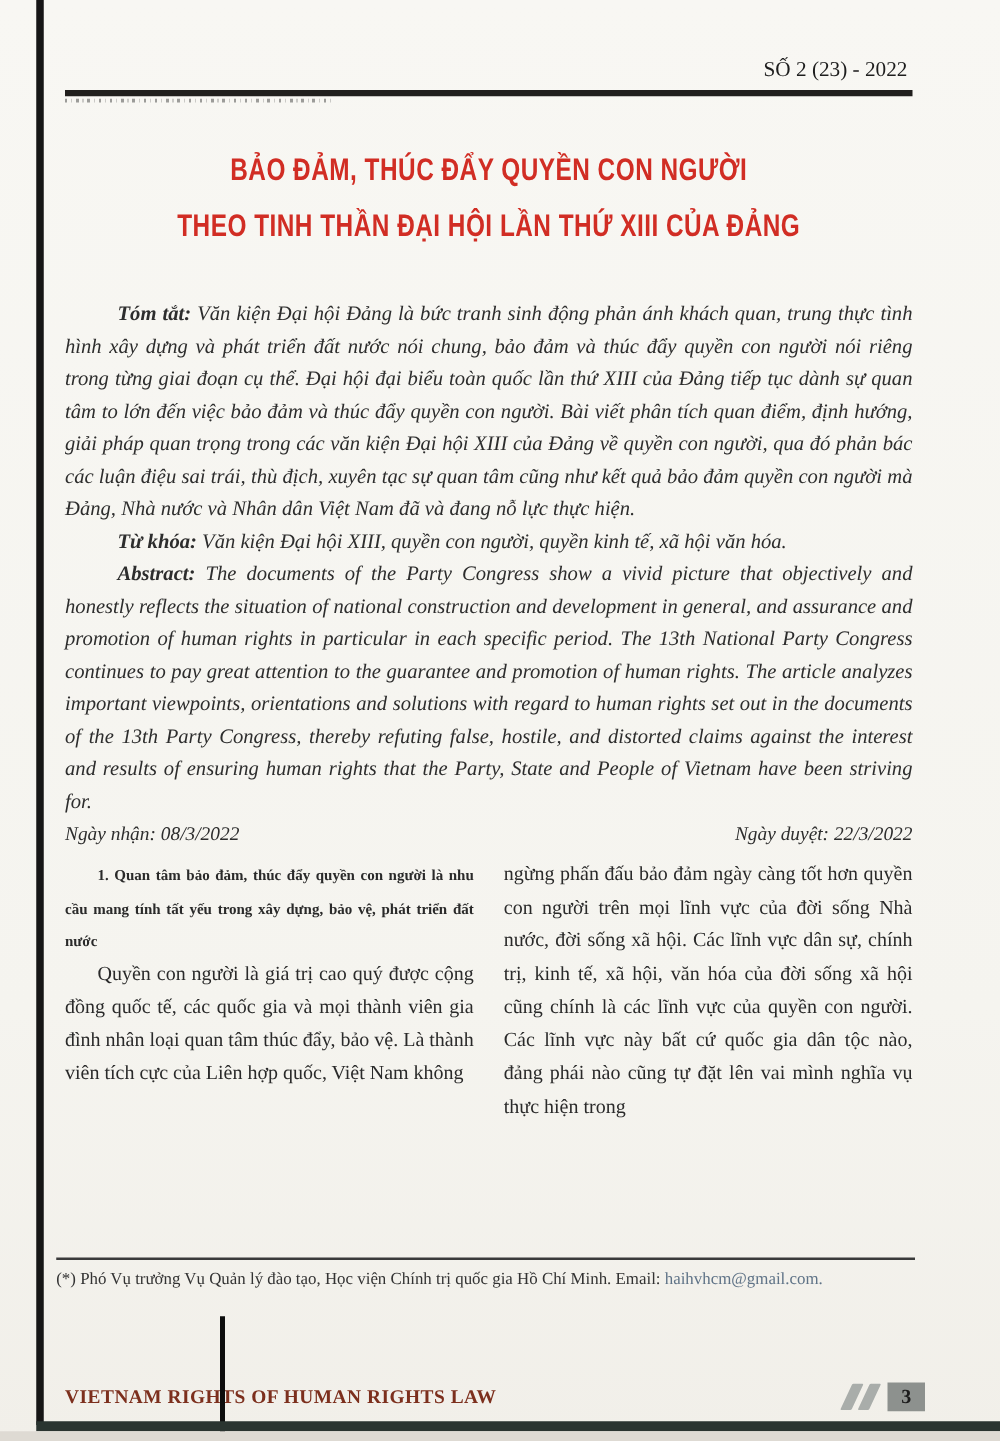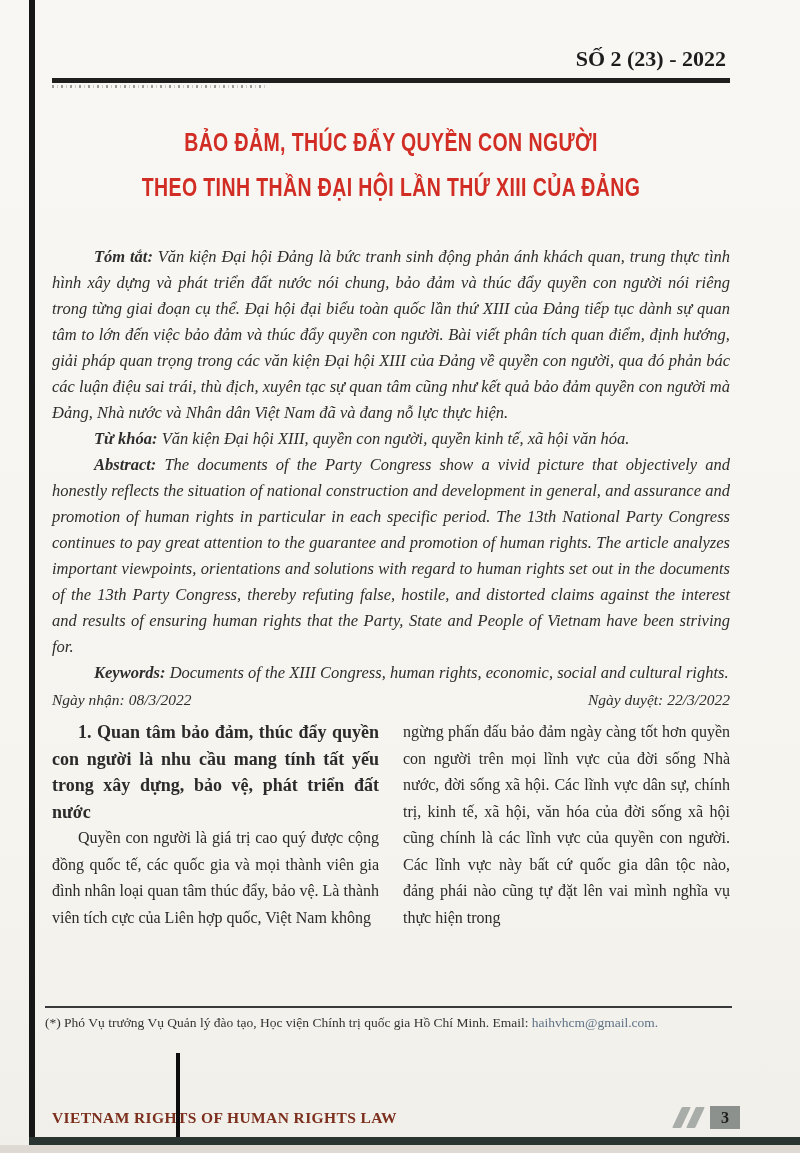--- a/index.html
+++ b/index.html
@@ -15,41 +15,41 @@
     color:#2b2b2b;
   }
   
   .scan-edge-left { position:absolute; left:29px; top:0; width:6px; height:1140px; background:#161616; }
   .scan-artifact-line { position:absolute; left:176px; top:1053px; width:4px; height:94px; background:#0d0d0d; }
   .page-bottom-band { position:absolute; left:29px; right:0; top:1137px; height:8px; background:#2a3430; }
   .page-bottom-strip { position:absolute; left:0; right:0; top:1145px; height:8px; background:#dedad3; }
 
   .content { position:absolute; top:46px; left:52px; width:678px; }
 
-  .issue { text-align:right; font-weight:bold; font-size:22px; color:#1d1d1d; padding-right:4px; }
+  .issue { text-align:right; font-weight:normal; font-size:17px; color:#1d1d1d; padding-right:4px; }
   .header-rule { margin-top:6px; height:5px; background:#211f1d; }
   .rule-noise { width:215px; height:3px; margin-top:2px; opacity:.6;
     background:repeating-linear-gradient(90deg, rgba(30,30,30,.7) 0 2px, transparent 2px 5px, rgba(30,30,30,.35) 5px 6px, transparent 6px 9px); }
 
   .title { margin-top:32px; color:#d12d24; font-family:Liberation Sans, sans-serif; font-weight:bold; font-size:25px; }
   .title-line { position:relative; left:50%; width:max-content; white-space:nowrap;
     transform:translateX(-50%) scaleX(0.78); line-height:45px; letter-spacing:.5px; }
 
   .author { margin-top:14px; text-align:center; font-weight:bold; font-size:16.5px; color:#222; }
 
   .abstract-block { margin-top:34px; font-size:16.5px; line-height:26px; text-align:justify; color:#2d2d2d; }
   .abstract-block p { margin:0; text-indent:42px; font-style:italic; }
   .lbl { font-weight:bold; }
 
   .dates-row { display:flex; justify-content:space-between; margin-top:1px;
     font-size:15.5px; font-style:italic; line-height:26px; color:#2d2d2d; }
 
   .columns { display:flex; gap:24px; margin-top:6px; font-size:16px; line-height:26.5px; text-align:justify; color:#2a2a2a; }
   .col { flex:1; }
-  .col h3 { margin:0; font-size:18px; font-weight:bold; text-indent:26px; line-height:26.5px; }
+  .col h3 { margin:0; font-size:12px; font-weight:bold; text-indent:26px; line-height:26.5px; }
   .col p { margin:0; }
   .col p.indent { text-indent:26px;font-family:Liberation Serif, serif; }
 
   .footnote-area { position:absolute; left:45px; right:68px; top:1006px;
     border-top:2px solid #3a3a3a; padding-top:7px; font-size:13.5px; color:#333; }
   .footnote-email { color:#5f7387; }
 
   .footer-row { position:absolute; left:52px; right:60px; top:1106px;
     display:flex; justify-content:space-between; align-items:center; }
   .journal-name { color:#7c2f1d; font-weight:bold; font-size:15.5px; letter-spacing:.4px; }
@@ -73,21 +73,20 @@
     <div class="title">
       <div class="title-line">BẢO ĐẢM, THÚC ĐẨY QUYỀN CON NGƯỜI</div>
       <div class="title-line">THEO TINH THẦN ĐẠI HỘI LẦN THỨ XIII CỦA ĐẢNG</div>
     </div>
 
 
     <div class="abstract-block">
       <p><span class="lbl">Tóm tắt:</span><span> Văn kiện Đại hội Đảng là bức tranh sinh động phản ánh khách quan, trung thực tình hình xây dựng và phát triển đất nước nói chung, bảo đảm và thúc đẩy quyền con người nói riêng trong từng giai đoạn cụ thể. Đại hội đại biểu toàn quốc lần thứ XIII của Đảng tiếp tục dành sự quan tâm to lớn đến việc bảo đảm và thúc đẩy quyền con người. Bài viết phân tích quan điểm, định hướng, giải pháp quan trọng trong các văn kiện Đại hội XIII của Đảng về quyền con người, qua đó phản bác các luận điệu sai trái, thù địch, xuyên tạc sự quan tâm cũng như kết quả bảo đảm quyền con người mà Đảng, Nhà nước và Nhân dân Việt Nam đã và đang nỗ lực thực hiện.</span></p>
       <p><span class="lbl">Từ khóa:</span><span> Văn kiện Đại hội XIII, quyền con người, quyền kinh tế, xã hội văn hóa.</span></p>
       <p><span class="lbl">Abstract:</span><span> The documents of the Party Congress show a vivid picture that objectively and honestly reflects the situation of national construction and development in general, and assurance and promotion of human rights in particular in each specific period. The 13th National Party Congress continues to pay great attention to the guarantee and promotion of human rights. The article analyzes important viewpoints, orientations and solutions with regard to human rights set out in the documents of the 13th Party Congress, thereby refuting false, hostile, and distorted claims against the interest and results of ensuring human rights that the Party, State and People of Vietnam have been striving for.</span></p>
-      <p><span class="lbl">Keywords:</span><span> Documents of the XIII Congress, human rights, economic, social and cultural rights.</span></p>
     </div>
 
     <div class="dates-row">
       <span>Ngày nhận: 08/3/2022</span>
       <span>Ngày duyệt: 22/3/2022</span>
     </div>
 
     <div class="columns">
       <div class="col">
         <h3>1. Quan tâm bảo đảm, thúc đẩy quyền con người là nhu cầu mang tính tất yếu trong xây dựng, bảo vệ, phát triển đất nước</h3>

